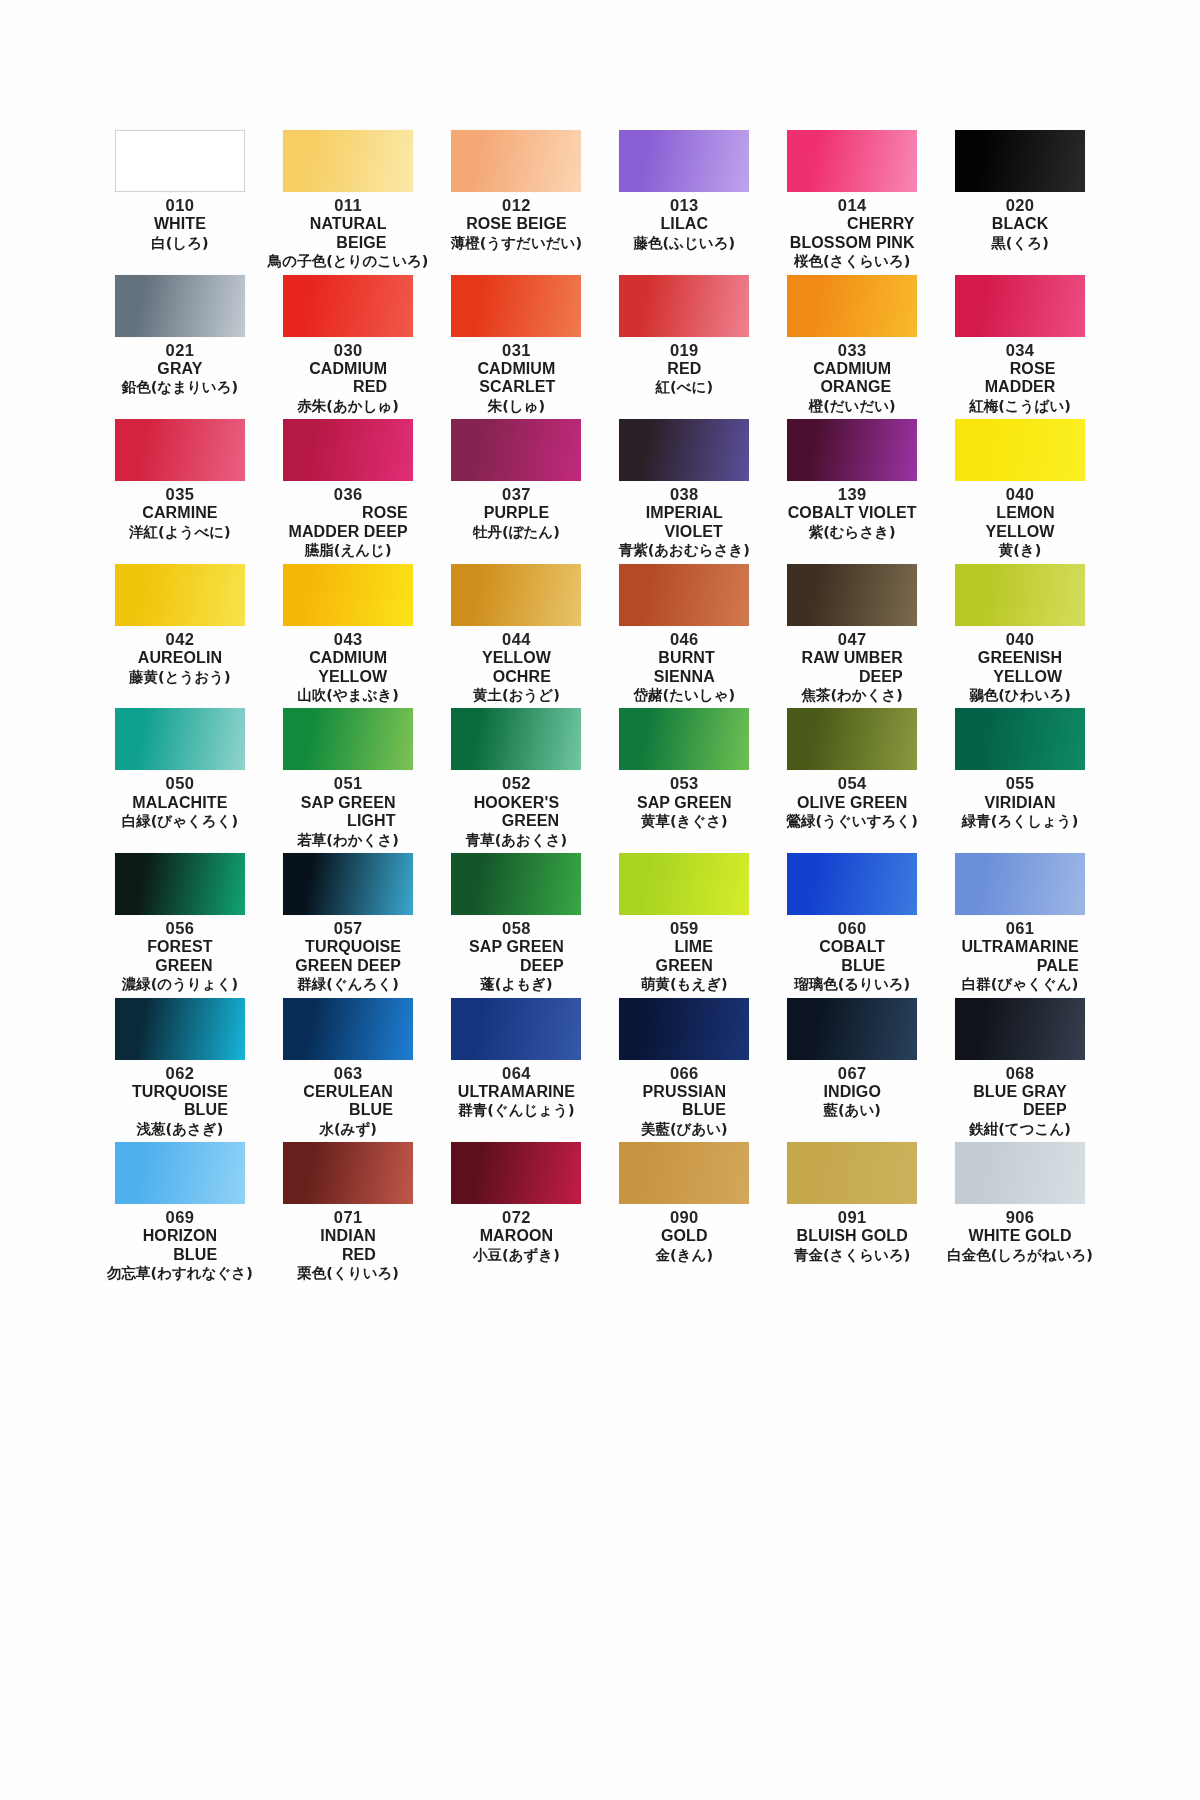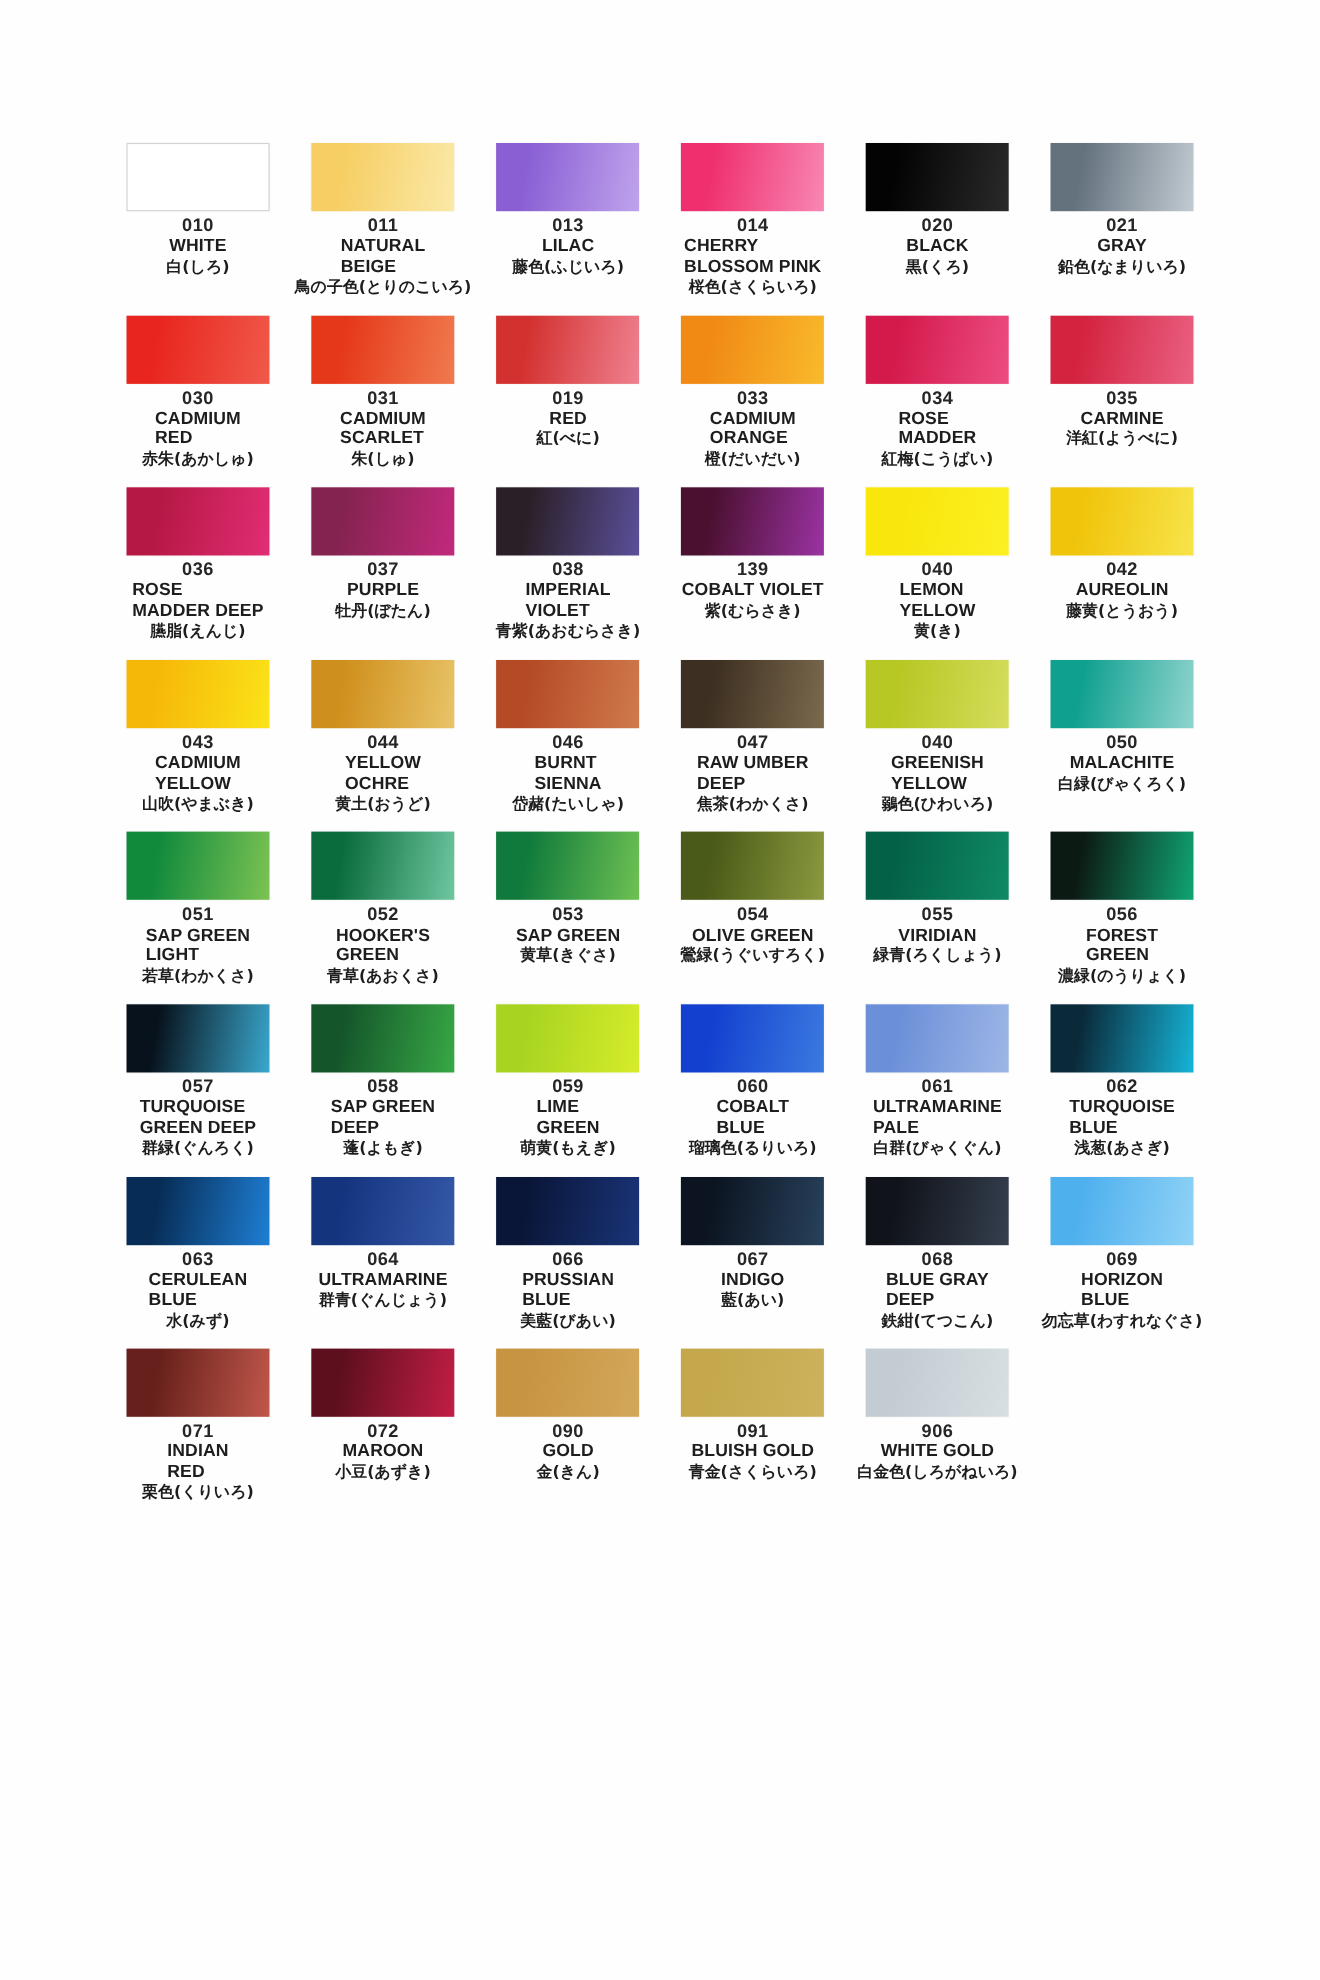--- a/index.html
+++ b/index.html
@@ -20,21 +20,21 @@
     display: grid;
     grid-template-columns: repeat(6, 1fr);
     column-gap: 8px;
     row-gap: 0px;
   }
   .cell {
     display: flex;
     flex-direction: column;
     align-items: center;
     width: 100%;
-    padding-bottom: 16px;
+    padding-bottom: 4px;
   }
   .swatch {
     width: 130px;
     height: 62px;
     margin-bottom: 3px;
     box-shadow: 0 0 1px rgba(0,0,0,0.10);
   }
   .swatch.white-swatch {
     border: 1px solid #d2d2d2;
     background: #ffffff;
@@ -44,21 +44,21 @@
     font-weight: 700;
     color: #262626;
     line-height: 1.22;
     letter-spacing: 0.4px;
   }
   .name-en {
     font-size: 16px;
     font-weight: 700;
     color: #1d1d1d;
     line-height: 1.16;
-    text-align: left;
+    text-align: right;
     letter-spacing: 0.1px;
     text-transform: uppercase;
     white-space: pre-line;
   }
   .name-jp {
     font-size: 14.5px;
     font-weight: 700;
     color: #1d1d1d;
     line-height: 1.2;
     text-align: center;
@@ -79,20 +79,26 @@
         <div class="name-jp">白(しろ)</div>
       </div>
       <div class="cell">
         <div class="swatch" style="background: linear-gradient(100deg, rgb(246, 206, 99) 0%, rgb(246, 206, 99) 22%, rgb(251, 233, 168) 100%);"></div>
         <div class="code">011</div>
         <div class="name-en">NATURAL
 BEIGE</div>
         <div class="name-jp">鳥の子色(とりのこいろ)</div>
       </div>
       <div class="cell">
+        <div class="swatch" style="background: linear-gradient(100deg, rgb(244, 168, 118) 0%, rgb(244, 168, 118) 22%, rgb(251, 213, 178) 100%);"></div>
+        <div class="code">012</div>
+        <div class="name-en">ROSE BEIGE</div>
+        <div class="name-jp">薄橙(うすだいだい)</div>
+      </div>
+      <div class="cell">
         <div class="swatch" style="background: linear-gradient(100deg, rgb(138, 95, 212) 0%, rgb(138, 95, 212) 22%, rgb(191, 163, 236) 100%);"></div>
         <div class="code">013</div>
         <div class="name-en">LILAC</div>
         <div class="name-jp">藤色(ふじいろ)</div>
       </div>
       <div class="cell">
         <div class="swatch" style="background: linear-gradient(100deg, rgb(239, 47, 110) 0%, rgb(239, 47, 110) 22%, rgb(248, 135, 180) 100%);"></div>
         <div class="code">014</div>
         <div class="name-en">CHERRY
 BLOSSOM PINK</div>

